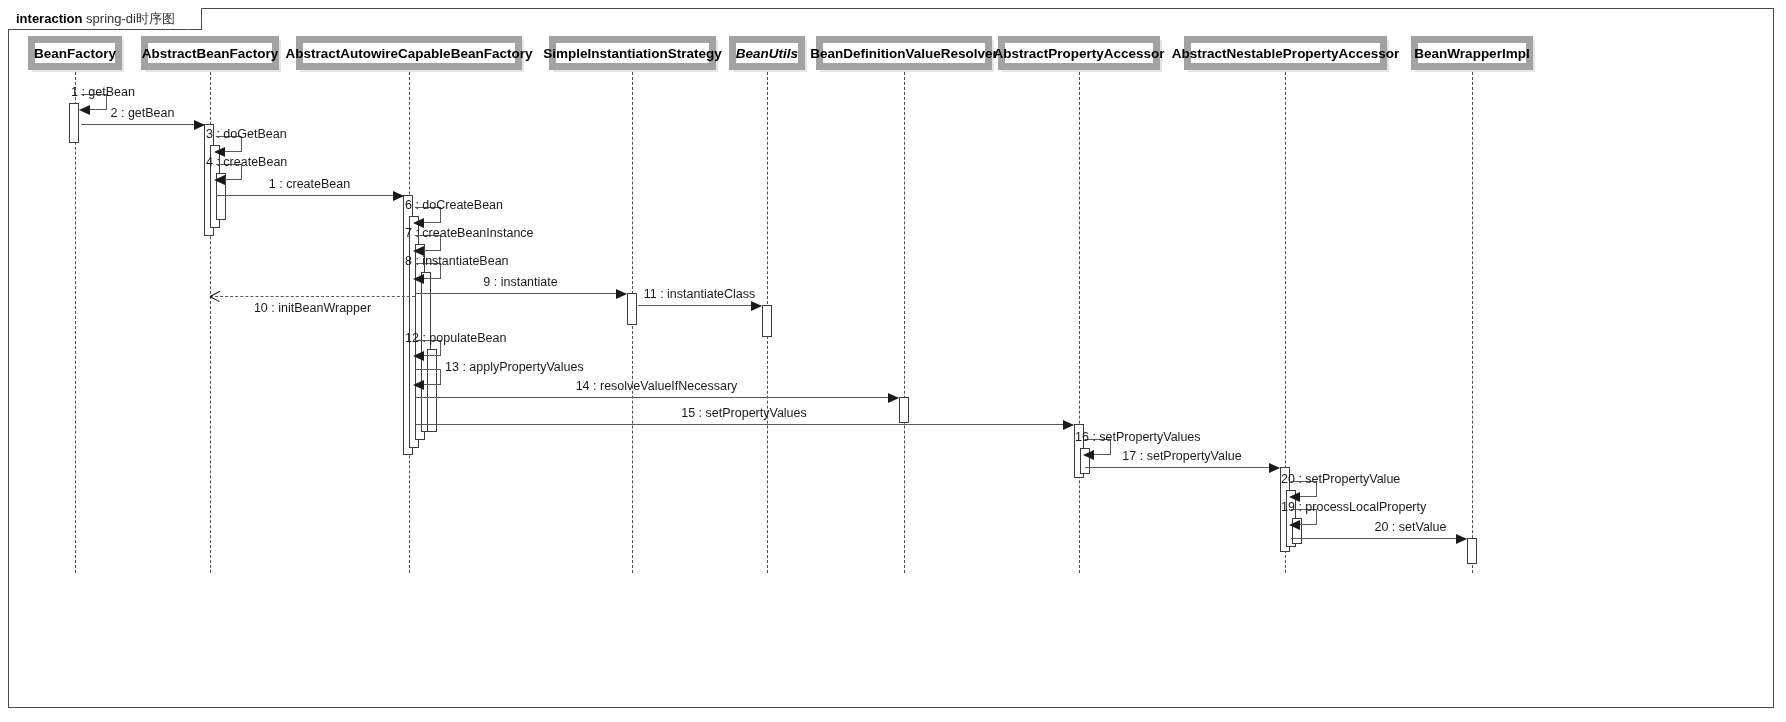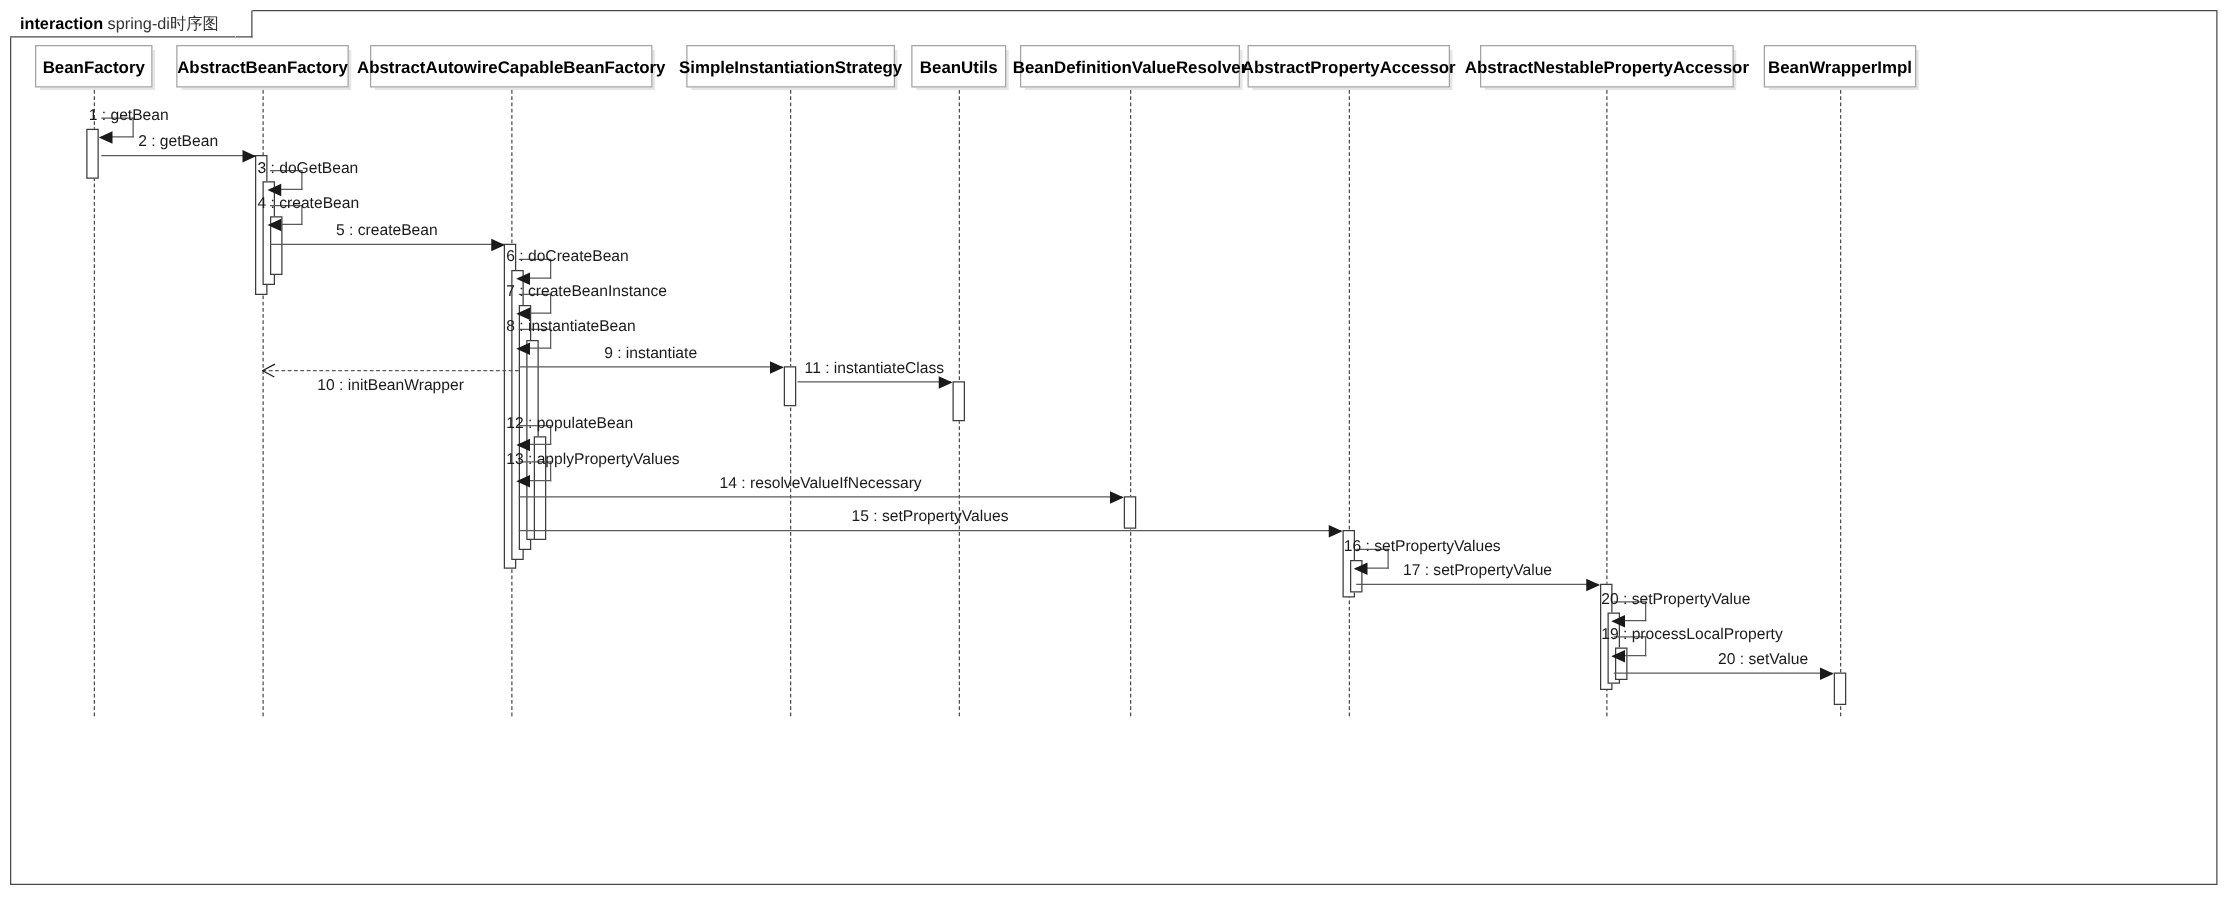--- a/index.html
+++ b/index.html
@@ -44,21 +44,21 @@
     right: -1px; top: -1px;
     width: 0; height: 0;
     border-left: 14px solid #ffffff;
     border-bottom: 23px solid transparent;
   }
 
   
   .participant {
     position: absolute;
     height: 34px;
-    border: 1px solid #a3a3a3;
+    border: 7px solid #a3a3a3;
     background: #ffffff;
     box-shadow: 3px 3px 0 -1px rgba(0,0,0,0.10);
     display: flex;
     align-items: center;
     justify-content: center;
     font-size: 13.5px;
     font-weight: bold;
     color: #000000;
     white-space: nowrap;
     z-index: 5;
@@ -185,21 +185,21 @@
       <div class="arrow-r" style="left: 194px; top: 120px;"></div>
       <div class="msg-label" style="top: 106px; left: 142.5px; transform: translateX(-50%);">2 : getBean</div>
       <div class="selfloop" style="left: 216px; top: 136px; width: 26px; height: 16px;"></div>
       <div class="arrow-l" style="left: 214px; top: 147px;"></div>
       <div class="msg-label" style="top: 127px; left: 206px;">3 : doGetBean</div>
       <div class="selfloop" style="left: 216px; top: 164px; width: 26px; height: 16px;"></div>
       <div class="arrow-l" style="left: 214px; top: 175px;"></div>
       <div class="msg-label" style="top: 155px; left: 206px;">4 : createBean</div>
       <div class="msg-line" style="left: 216px; top: 195px; width: 187px;"></div>
       <div class="arrow-r" style="left: 393px; top: 191px;"></div>
-      <div class="msg-label" style="top: 177px; left: 309.5px; transform: translateX(-50%);">5 : createBean</div>
+      <div class="msg-label" style="top: 177px; left: 309.5px; transform: translateX(-50%);">1 : createBean</div>
       <div class="selfloop" style="left: 415px; top: 207px; width: 26px; height: 16px;"></div>
       <div class="arrow-l" style="left: 413px; top: 218px;"></div>
       <div class="msg-label" style="top: 198px; left: 405px;">6 : doCreateBean</div>
       <div class="selfloop" style="left: 415px; top: 235px; width: 26px; height: 16px;"></div>
       <div class="arrow-l" style="left: 413px; top: 246px;"></div>
       <div class="msg-label" style="top: 226px; left: 405px;">7 : createBeanInstance</div>
       <div class="selfloop" style="left: 415px; top: 263px; width: 26px; height: 16px;"></div>
       <div class="arrow-l" style="left: 413px; top: 274px;"></div>
       <div class="msg-label" style="top: 254px; left: 405px;">8 : instantiateBean</div>
       <div class="msg-line" style="left: 415px; top: 293px; width: 211px;"></div>
@@ -209,21 +209,21 @@
       <div class="arrow-open-l" style="left: 210px; top: 291px;"></div>
       <div class="msg-label" style="top: 301px; left: 312.5px; transform: translateX(-50%);">10 : initBeanWrapper</div>
       <div class="msg-line" style="left: 638px; top: 305px; width: 123px;"></div>
       <div class="arrow-r" style="left: 751px; top: 301px;"></div>
       <div class="msg-label" style="top: 287px; left: 699.5px; transform: translateX(-50%);">11 : instantiateClass</div>
       <div class="selfloop" style="left: 415px; top: 340px; width: 26px; height: 16px;"></div>
       <div class="arrow-l" style="left: 413px; top: 351px;"></div>
       <div class="msg-label" style="top: 331px; left: 405px;">12 : populateBean</div>
       <div class="selfloop" style="left: 415px; top: 369px; width: 26px; height: 16px;"></div>
       <div class="arrow-l" style="left: 413px; top: 380px;"></div>
-      <div class="msg-label" style="top: 360px; left: 405px;">13 : applyPropertyValues</div>
+      <div class="msg-label" style="top: 360px; left: 405px; padding-left: 40px;">13 : applyPropertyValues</div>
       <div class="msg-line" style="left: 415px; top: 397px; width: 483px;"></div>
       <div class="arrow-r" style="left: 888px; top: 393px;"></div>
       <div class="msg-label" style="top: 379px; left: 656.5px; transform: translateX(-50%);">14 : resolveValueIfNecessary</div>
       <div class="msg-line" style="left: 415px; top: 424px; width: 658px;"></div>
       <div class="arrow-r" style="left: 1063px; top: 420px;"></div>
       <div class="msg-label" style="top: 406px; left: 744px; transform: translateX(-50%);">15 : setPropertyValues</div>
       <div class="selfloop" style="left: 1085px; top: 439px; width: 26px; height: 16px;"></div>
       <div class="arrow-l" style="left: 1083px; top: 450px;"></div>
       <div class="msg-label" style="top: 430px; left: 1075px;">16 : setPropertyValues</div>
       <div class="msg-line" style="left: 1085px; top: 467px; width: 194px;"></div>
@@ -245,21 +245,21 @@
       </div>
       <div class="participant" style="left: 141px; top: 36px; width: 138px;">
         <span>AbstractBeanFactory</span>
       </div>
       <div class="participant" style="left: 296px; top: 36px; width: 226px;">
         <span>AbstractAutowireCapableBeanFactory</span>
       </div>
       <div class="participant" style="left: 549px; top: 36px; width: 167px;">
         <span>SimpleInstantiationStrategy</span>
       </div>
-      <div class="participant" style="left: 729px; top: 36px; width: 76px;">
+      <div class="participant" style="left: 729px; top: 36px; width: 76px; font-style: italic;">
         <span>BeanUtils</span>
       </div>
       <div class="participant" style="left: 816px; top: 36px; width: 176px;">
         <span>BeanDefinitionValueResolver</span>
       </div>
       <div class="participant" style="left: 998px; top: 36px; width: 162px;">
         <span>AbstractPropertyAccessor</span>
       </div>
       <div class="participant" style="left: 1184px; top: 36px; width: 203px;">
         <span>AbstractNestablePropertyAccessor</span>

